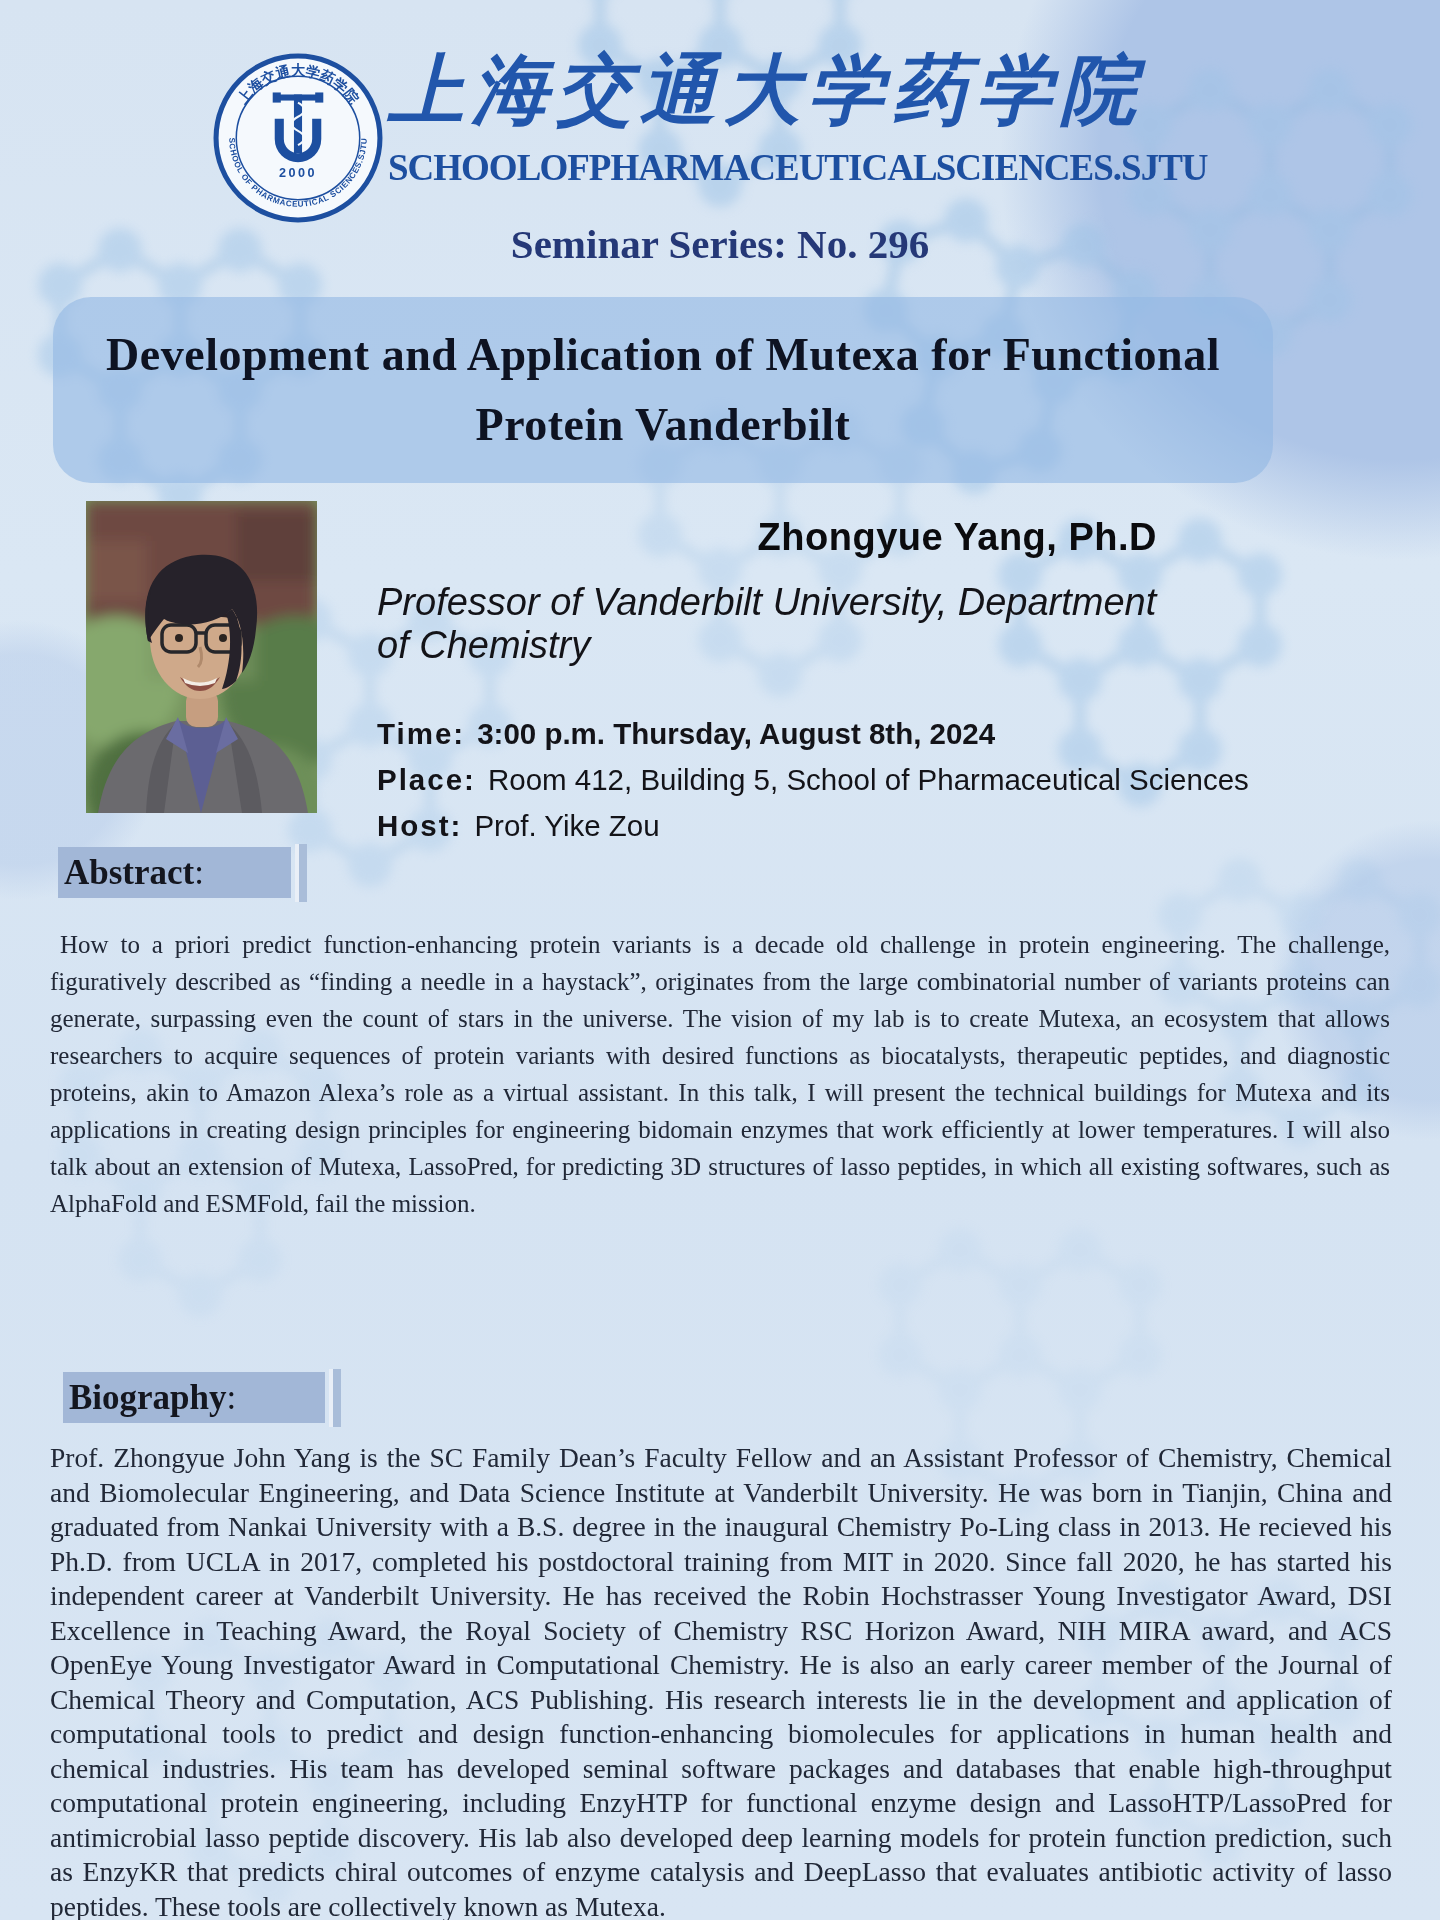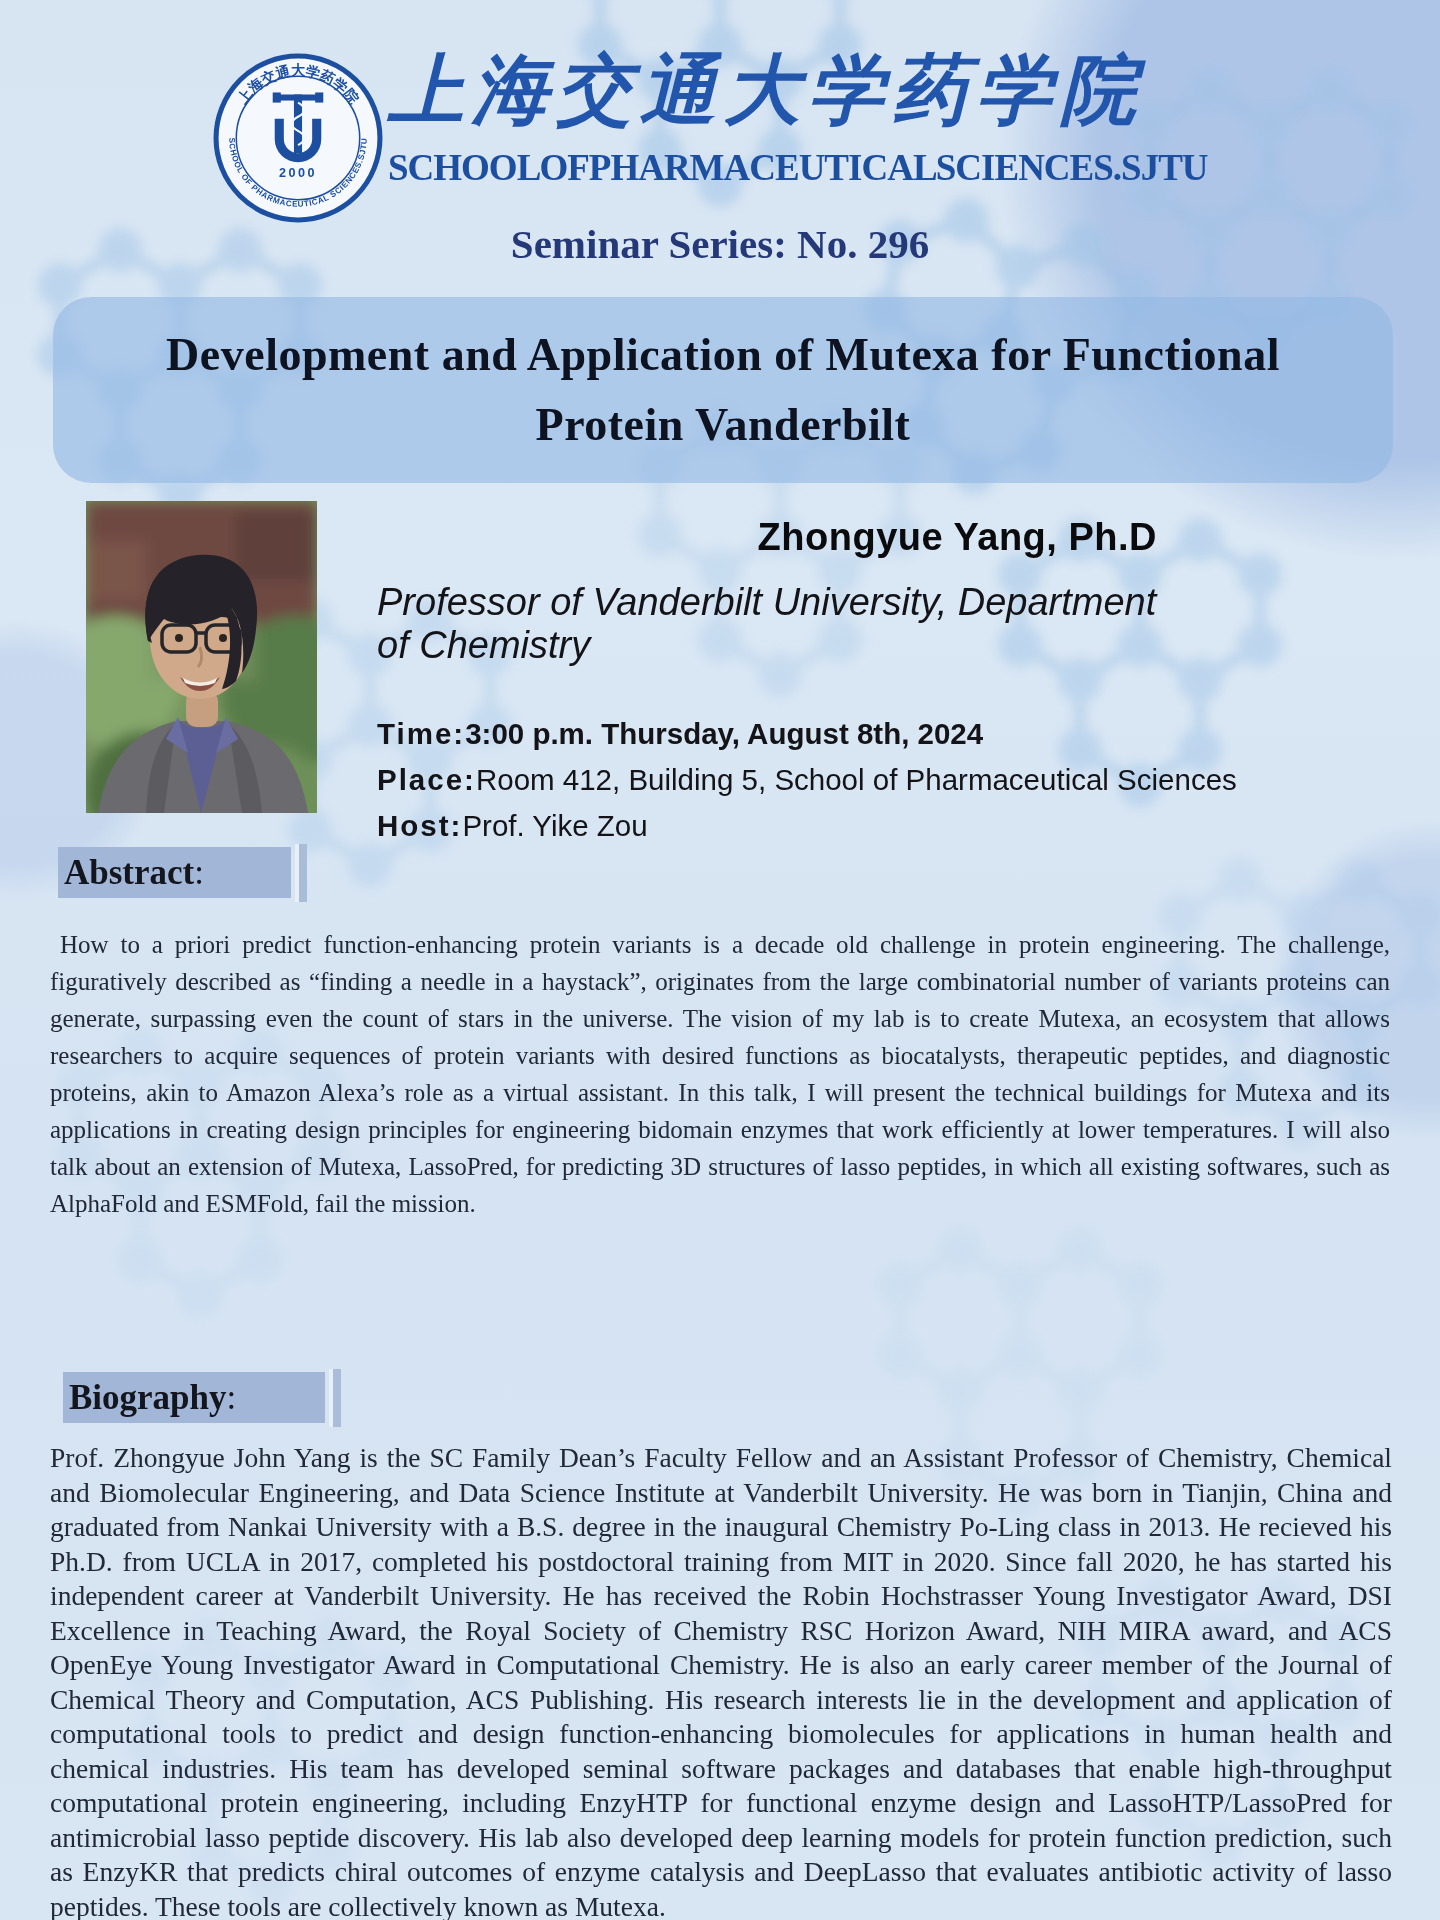--- a/index.html
+++ b/index.html
@@ -13,35 +13,35 @@
   .seal{position:absolute; left:212px; top:52px; width:172px; height:172px;}
   .hdr-text{position:absolute; left:388px; top:36px; width:770px;}
   .hdr-cn{font-size:76px; line-height:108px; font-weight:bold; font-style:italic;
           color:#2156ac; letter-spacing:8px; white-space:nowrap;}
   .hdr-en{font-size:37px; font-weight:bold; color:#1d4fa0; letter-spacing:-1px;
           word-spacing:-7px; white-space:nowrap; margin-top:2px;}
   .seminar{position:absolute; left:0; top:220px; width:1440px; text-align:center;
            font-size:41px; font-weight:bold; color:#253877;}
 
   
-  .banner{position:absolute; left:53px; top:297px; width:1340px; height:186px;
+  .banner{position:absolute; left:53px; top:297px; width:1220px; height:186px;
           border-radius:38px; background:rgba(147,184,228,0.62);
           display:flex; flex-direction:column; justify-content:center; align-items:center;}
   .banner .t-line{font-size:46px; line-height:70px; font-weight:bold; color:#0e1322;
                   text-align:center; letter-spacing:0.5px;}
 
   
   .photo{position:absolute; left:86px; top:501px; width:231px; height:312px; overflow:hidden;}
   .sp-info{position:absolute; left:377px; top:516px; width:780px; font-family:"Liberation Sans", sans-serif;}
   .sp-name{font-size:38px; font-weight:bold; color:#0b0b0e; letter-spacing:0.5px;text-align:right;}
   .sp-aff{font-size:38px; font-style:italic; color:#131318; margin-top:22px;}
   .sp-details{margin-top:44px;}
   .sp-row{font-size:29.5px; color:#131318; line-height:46px; white-space:nowrap;}
   .sp-label{font-weight:bold; letter-spacing:2px;}
-  .sp-val{margin-left:0;}
+  .sp-val{margin-left:12px;}
   .sp-val.bold{font-weight:bold;}
 
   
   .sec-bar{position:absolute; height:51px; background:#a2b7d7; display:flex; align-items:center;}
   .sec-bar .stripe{position:absolute; right:-16px; top:-3px; width:8px; height:58px;
                    background:#a9bdd9; border-left:4px solid #e9eff7;}
   .sec-h{font-size:35px; font-weight:bold; color:#14161f; padding-left:6px;}
   .sec-h .colon{font-weight:normal;}
   #abstract-bar{left:58px; top:847px; width:233px;}
   #bio-bar{left:63px; top:1372px; width:262px;}

